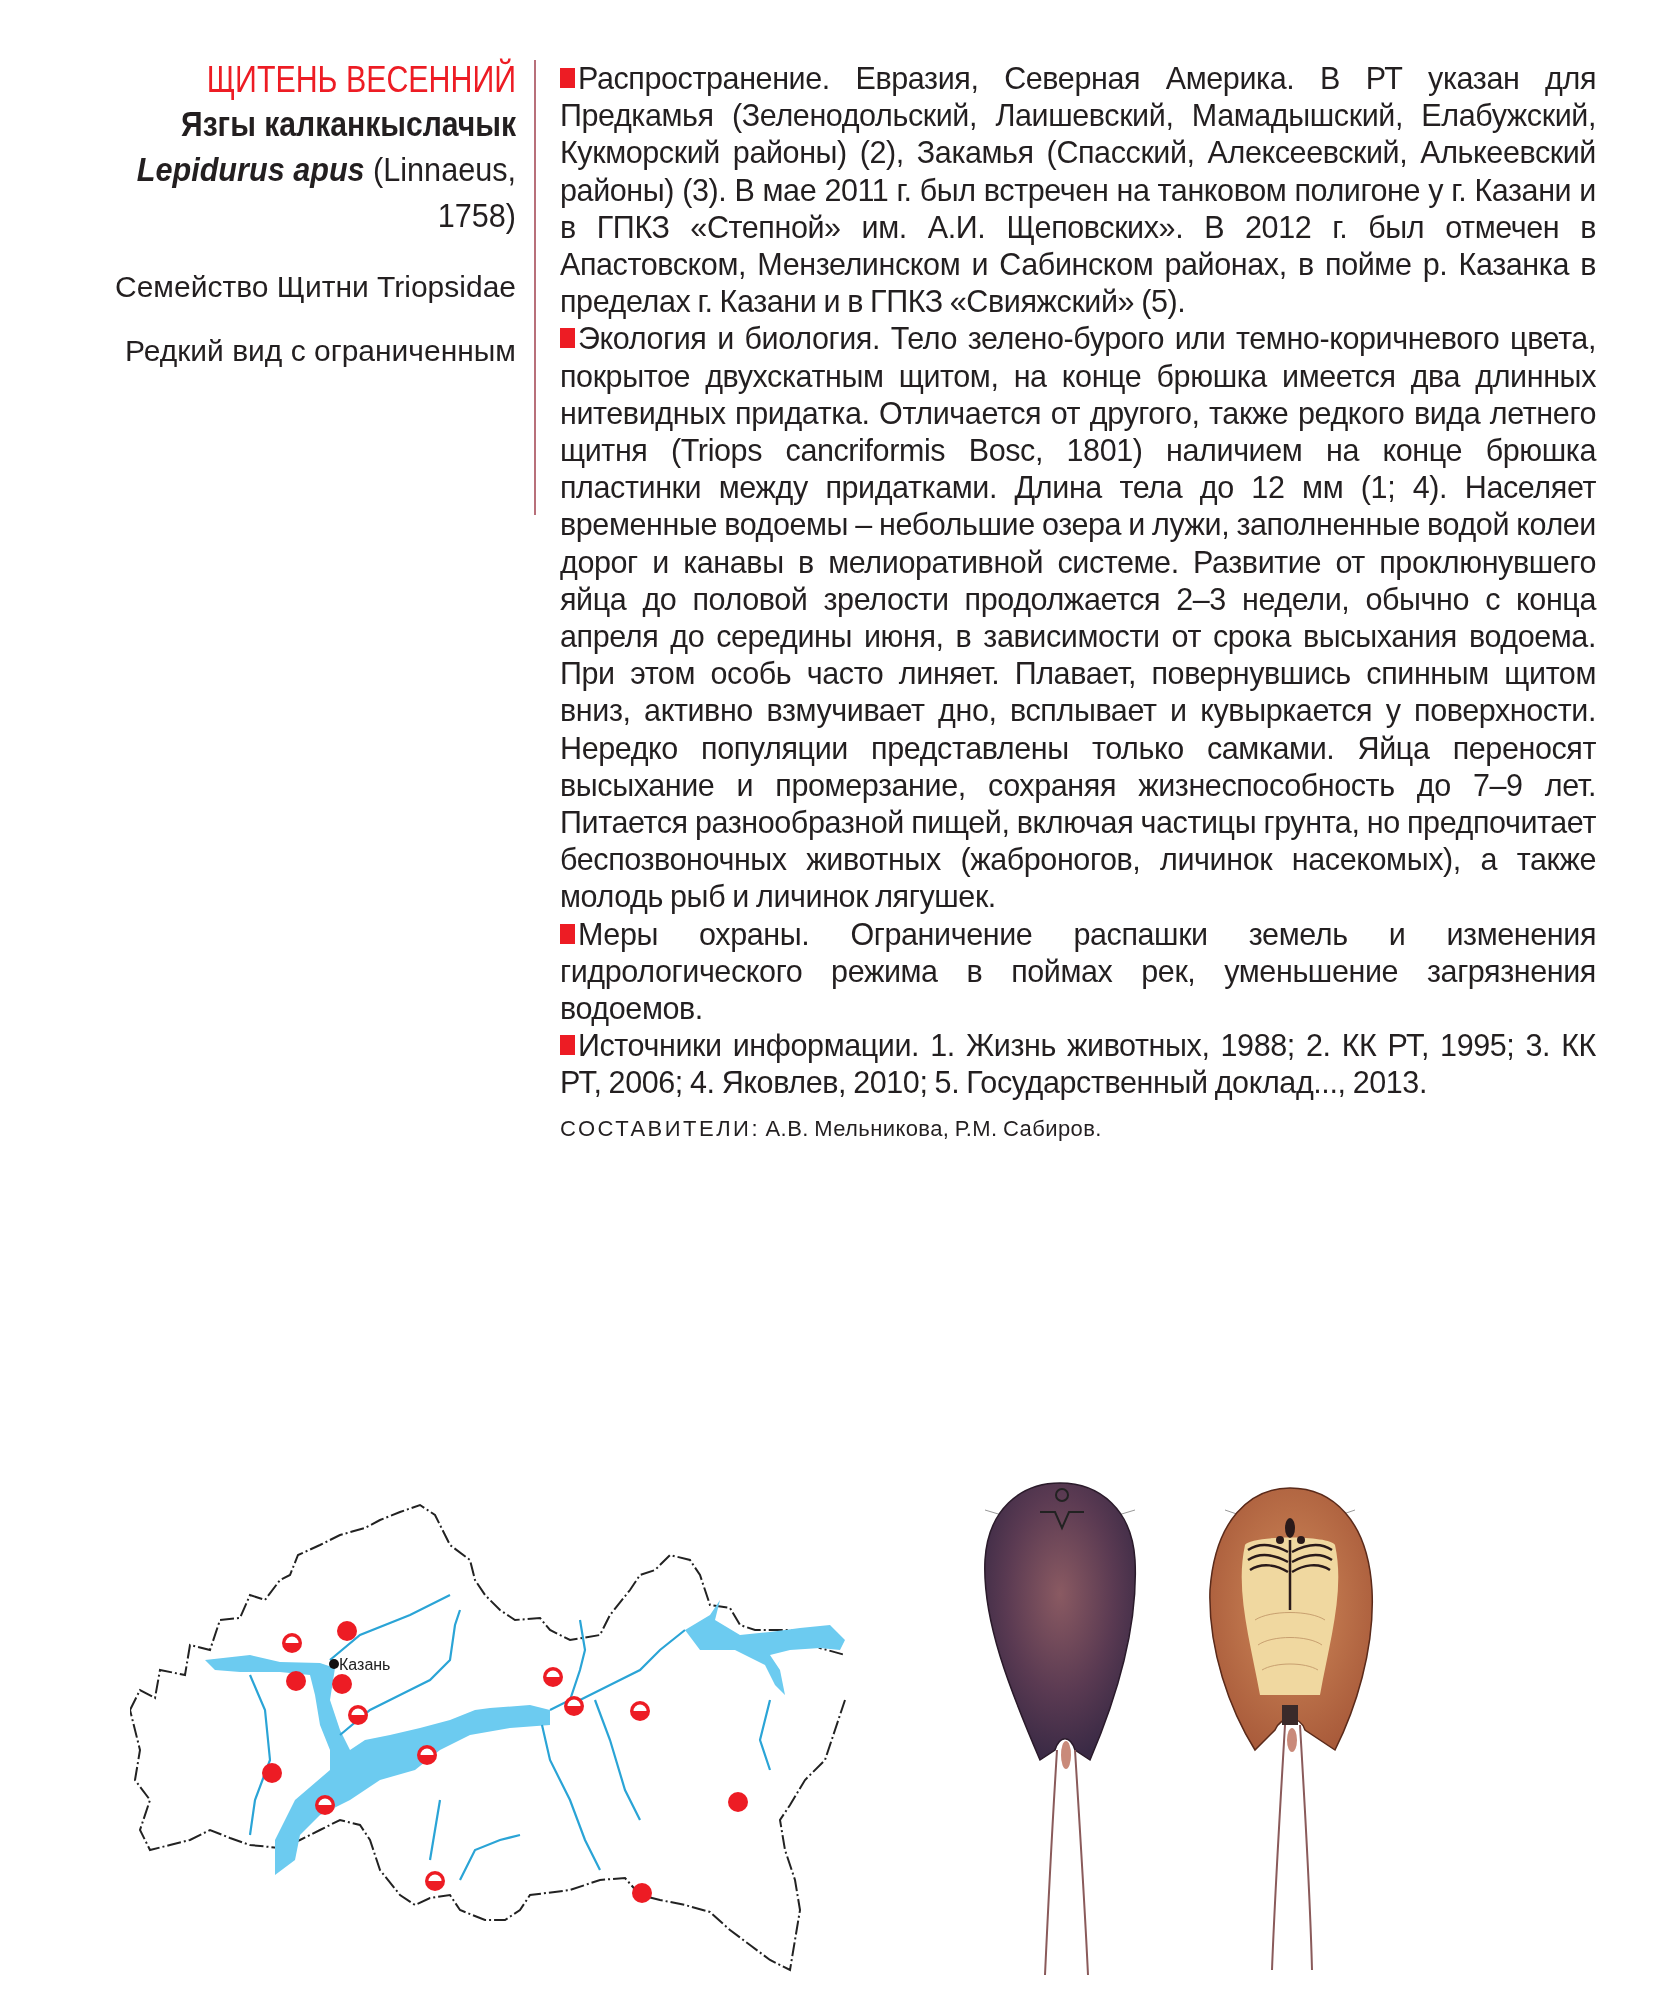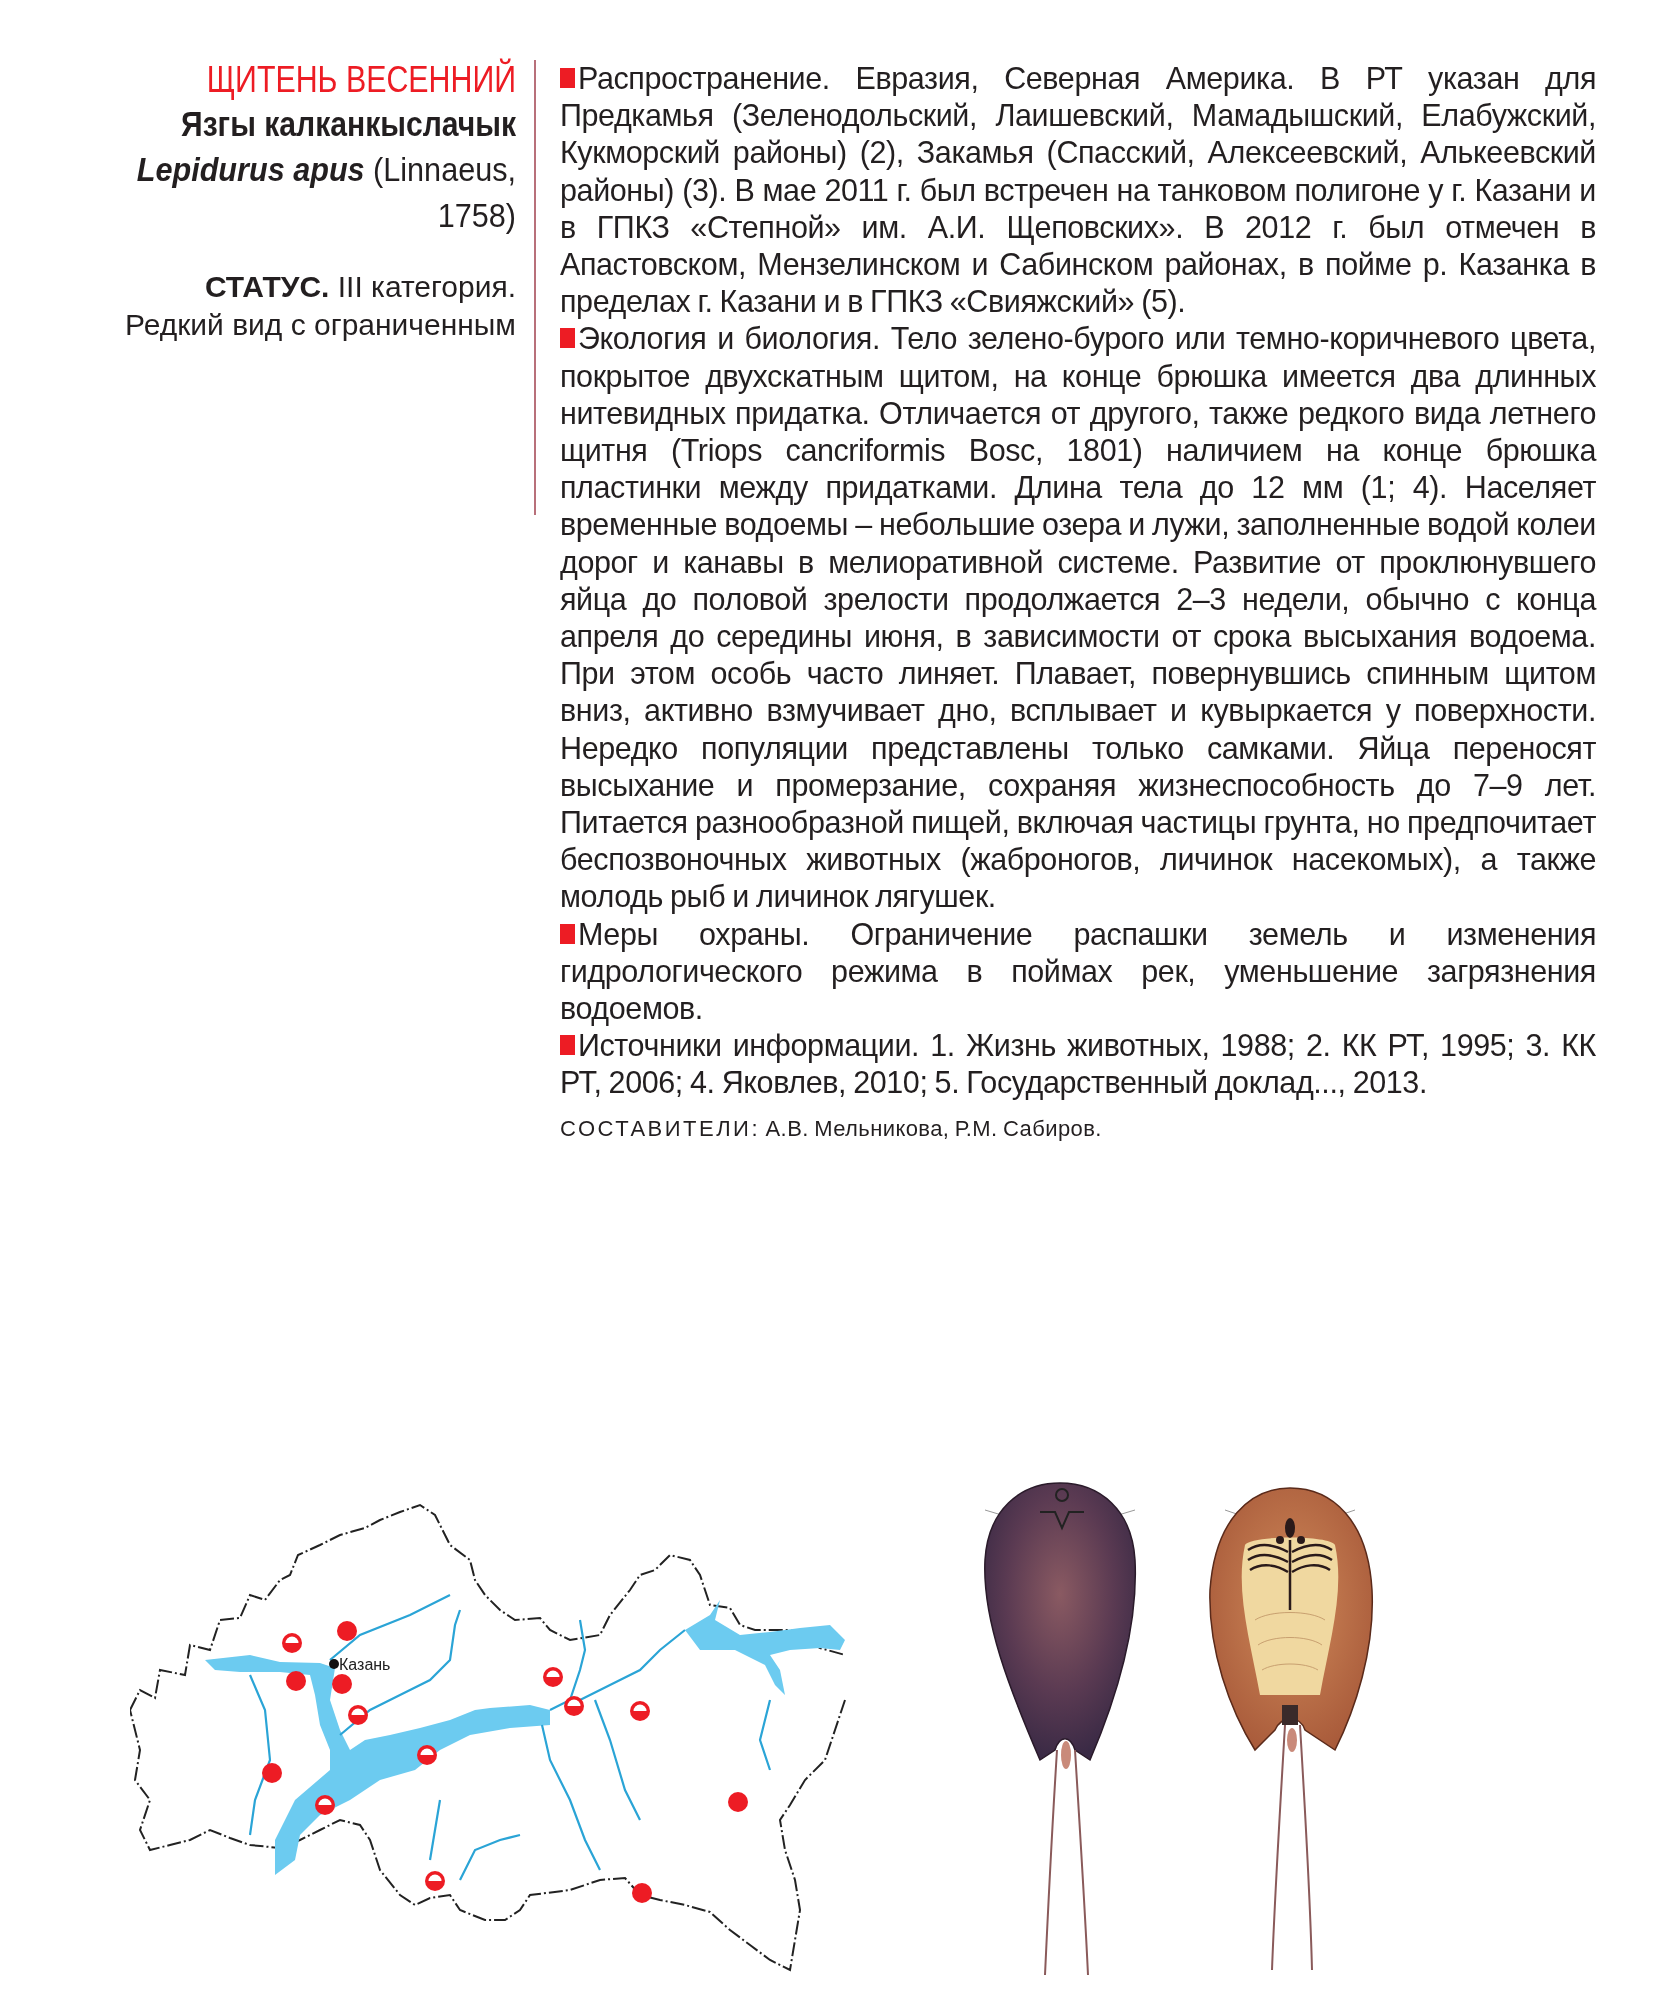--- a/index.html
+++ b/index.html
@@ -42,24 +42,24 @@
 <div class="left-col">
   <div class="common-name">ЩИТЕНЬ ВЕСЕННИЙ</div>
   <div class="tatar-name">Язгы калканкыслачык</div>
   <div class="latin-line">
     <i>Lepidurus apus</i>
     <span>(Linnaeus,</span>
   </div>
   <div class="latin-line">1758)</div>
 
   <div class="taxonomy">
+    <div>Семейство Щитни Triopsidae</div>
   </div>
 
   <div class="status">
-    <div><b>СТАТУС.</b><span> III категория.</span></div>
     <div>Редкий вид с ограниченным</div>
   </div>
 </div>
 
 <div class="divider"></div>
 
 <div class="right-col">
   <p class="para">
     <span class="bullet"></span><span class="head">Распространение.</span><span> Евразия, Северная Америка. В РТ указан для Предкамья (Зеленодольский, Лаишевский, Мамадышский, Елабужский, Кукморский районы) (2), Закамья (Спасский, Алексеевский, Алькеевский районы) (3). В мае 2011 г. был встречен на танковом полигоне у г. Казани и в ГПКЗ «Степной» им. А.И. Щеповских». В 2012 г. был отмечен в Апастовском, Мензелинском и Сабинском районах, в пойме р. Казанка в пределах г. Казани и в ГПКЗ «Свияжский» (5).</span>
   </p>

